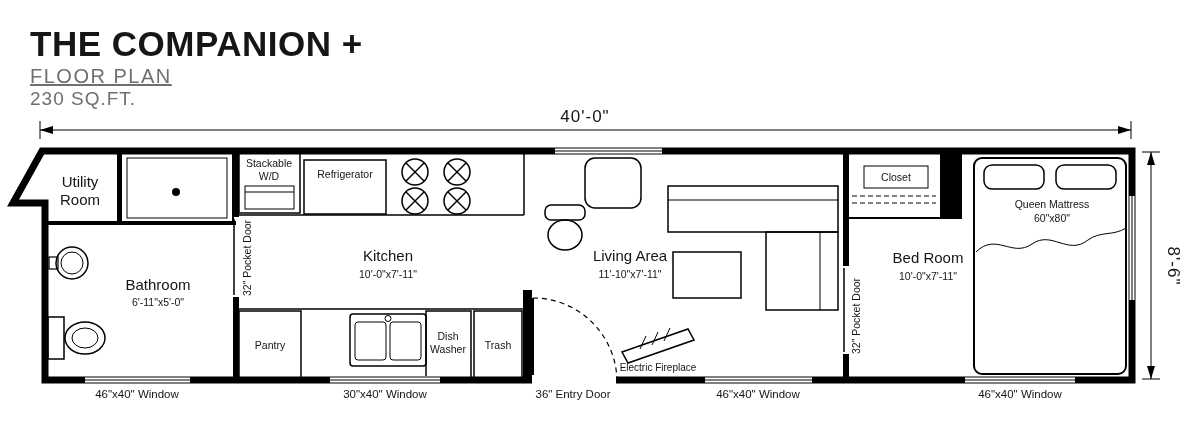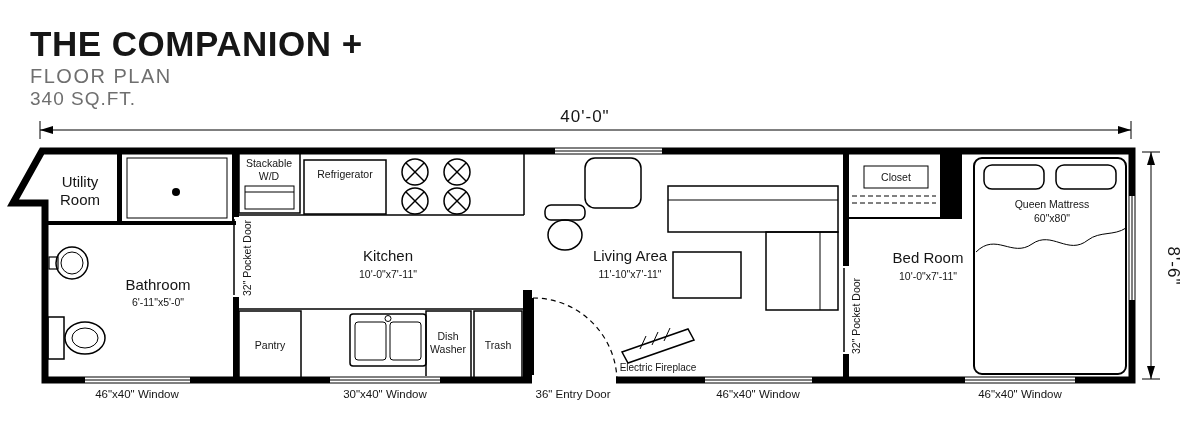--- a/index.html
+++ b/index.html
@@ -1,36 +1,36 @@
 <!DOCTYPE html>
 <html><head>
 <meta charset="utf-8">
 <style>
   html,body{margin:0;padding:0;background:#fff;}
   body{width:1183px;height:447px;position:relative;font-family:"Liberation Sans",sans-serif;overflow:hidden;}
   .stage{position:absolute;top:0;left:0;}
   .title-block{position:absolute;left:30px;top:24px;line-height:1.12;}
   .plan-title{font-size:35px;font-weight:700;letter-spacing:.5px;color:#161616;}
-  .plan-subtitle{font-size:20px;color:#6f6f6f;letter-spacing:1.5px;margin-top:2px;}
+  .plan-subtitle{font-size:20px;color:#6f6f6f;letter-spacing:1.5px;margin-top:2px;text-decoration:underline;}
   .plan-area{font-size:19px;color:#6f6f6f;letter-spacing:1px;}
   svg text{font-family:"Liberation Sans",sans-serif;fill:#151515;}
   .room-name{font-size:15px;}
   .room-size{font-size:10.5px;}
   .fixture-label{font-size:10.5px;}
   .small-label{font-size:10px;}
   .opening-label{font-size:11.5px;}
   .dim-label{font-size:17px;letter-spacing:1px;}
 </style>
 </head>
 <body>
 
 <div class="title-block">
   <div class="plan-title">THE COMPANION +</div>
   <div class="plan-subtitle">FLOOR PLAN</div>
-  <div class="plan-area">340 SQ.FT.</div>
+  <div class="plan-area">230 SQ.FT.</div>
 </div>
 
 <svg class="stage" width="1183" height="447" viewBox="0 0 1183 447">
 
   <g stroke="#000" stroke-width="1">
     <line x1="40" y1="130" x2="1131" y2="130"></line>
     <line x1="40" y1="121" x2="40" y2="139"></line>
     <line x1="1131" y1="121" x2="1131" y2="139"></line>
     <polygon points="40,130 53,126 53,134" fill="#000" stroke="none"></polygon>
     <polygon points="1131,130 1118,126 1118,134" fill="#000" stroke="none"></polygon>

